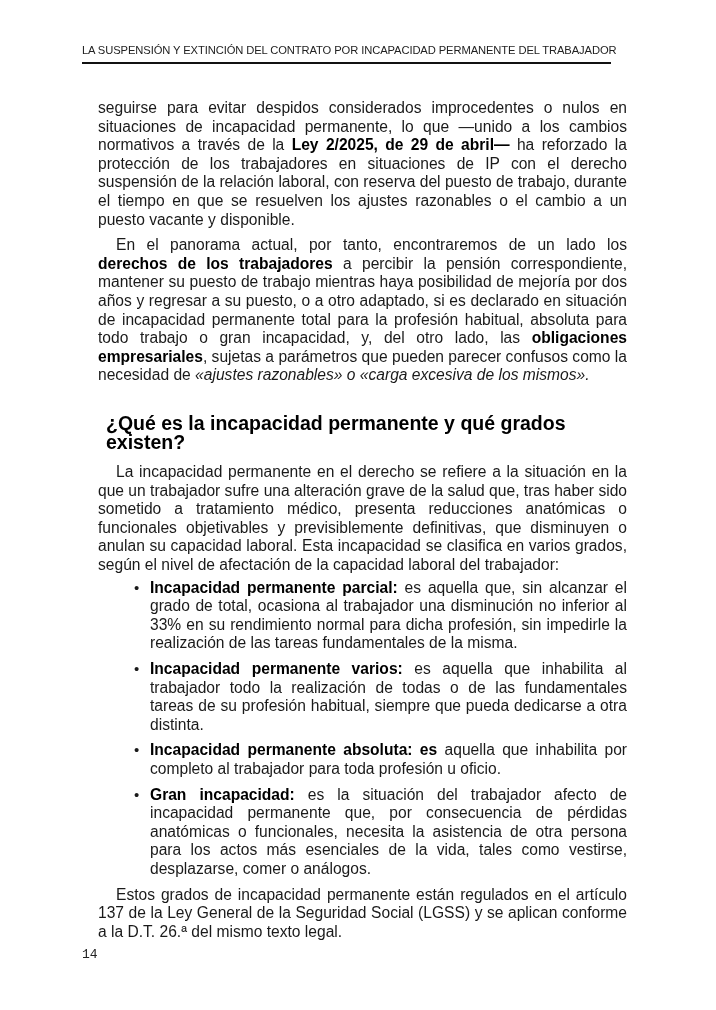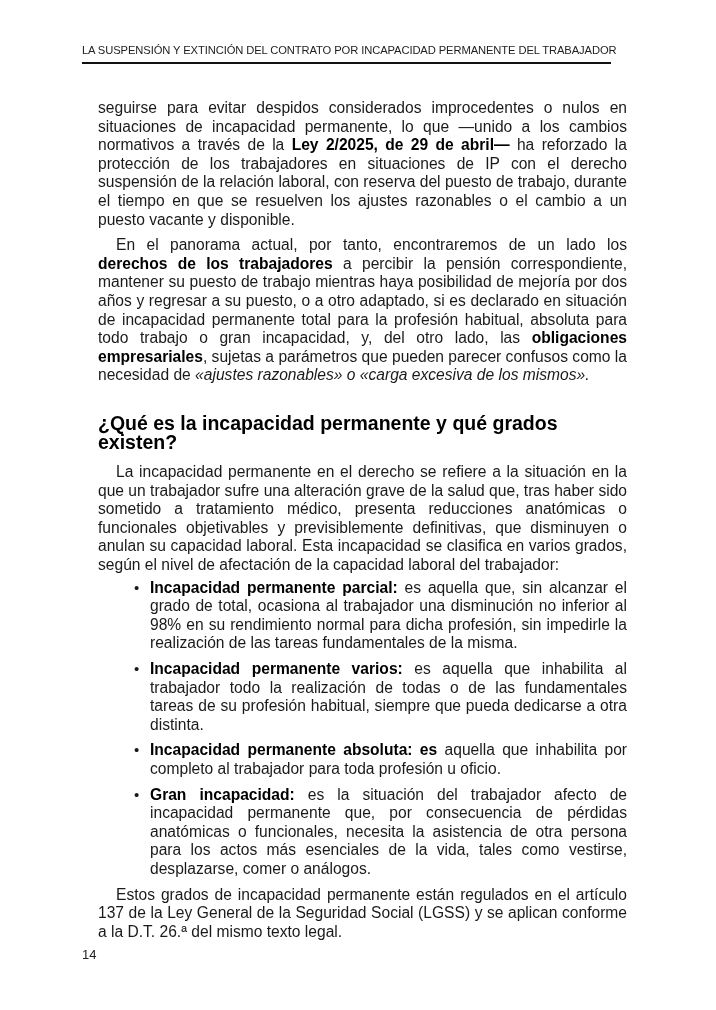--- a/index.html
+++ b/index.html
@@ -7,46 +7,46 @@
          font-family: "Liberation Sans", sans-serif; color: #1a1a1a; }
   .page { position: absolute; left: 82px; top: 0; width: 529px; }
   .running-head { position: absolute; top: 44px; left: 0; width: 422px;
                   font-size: 11.2px; letter-spacing: -0.1px; color: #222; white-space: nowrap; }
   .head-rule { position: absolute; top: 62px; left: 0; width: 529px; height: 2px; background: #111; }
   .body-text { position: absolute; top: 99px; left: 16px; width: 529px; font-size: 15.6px; line-height: 18.6px; }
   p { margin: 0; text-align: justify; }
   p.indent { text-indent: 18px; }
   .gap { margin-top: 7px; }
   b { font-weight: bold; color: #000; }
-  h2 { margin: 0; font-weight: bold; color: #000; }
+  h2 { margin: 8px; font-weight: bold; color: #000; }
   h2.section-1 { font-size: 19.5px; margin-top: 29px; margin-bottom: 12px; text-align: left; }
   ul.grades { list-style: none; margin: 4px 0 0 0; padding: 0 0 0 52px; }
   ul.grades li { position: relative; text-align: justify; margin-bottom: 7px; }
   ul.grades li .bullet { position: absolute; left: -16px; top: 0; font-size: 15px; }
-  .page-number { position: absolute; top: 947px; left: 0; font-size: 13px; color: #222; }
+  .page-number { position: absolute; top: 947px; left: 0; font-size: 13px; color: #222; font-family: Liberation Mono, monospace; }
 </style>
 </head>
 <body>
 
 <div class="page">
   <div class="running-head">LA SUSPENSIÓN Y EXTINCIÓN DEL CONTRATO POR INCAPACIDAD PERMANENTE DEL TRABAJADOR</div>
   <div class="head-rule"></div>
 
   <div class="body-text">
     <p><span>seguirse para evitar despidos considerados improcedentes o nulos en situaciones de incapacidad permanente, lo que —unido a los cambios normativos a través de la </span><b>Ley 2/2025, de 29 de abril—</b><span>  ha reforzado la protección de los trabajadores en situaciones de IP con el derecho suspensión de la relación laboral, con reserva del puesto de trabajo, durante el tiempo en que se resuelven los ajustes razonables o el cambio a un puesto vacante y disponible.</span></p>
 
     <p class="indent gap"><span>En el panorama actual, por tanto, encontraremos de un lado los </span><b>derechos de los trabajadores</b><span> a percibir la pensión correspondiente, mantener su puesto de trabajo mientras haya posibilidad de mejoría por dos años y regresar a su puesto, o a otro adaptado, si es declarado en situación de incapacidad permanente total para la profesión habitual, absoluta para todo trabajo o gran incapacidad, y, del otro lado, las </span><b>obligaciones empresariales</b><span>, sujetas a parámetros que pueden parecer confusos como la necesidad de </span><i>«ajustes razonables» o «carga excesiva de los mismos».</i></p>
 
 
     <h2 class="section-1">¿Qué es la incapacidad permanente y qué grados existen?</h2>
 
     <p class="indent">La incapacidad permanente en el derecho se refiere a la situación en la que un trabajador sufre una alteración grave de la salud que, tras haber sido sometido a tratamiento médico, presenta reducciones anatómicas o funcionales objetivables y previsiblemente definitivas, que disminuyen o anulan su capacidad laboral. Esta incapacidad se clasifica en varios grados, según el nivel de afectación de la capacidad laboral del trabajador:</p>
 
     <ul class="grades">
-      <li><span class="bullet">•</span><b>Incapacidad permanente parcial:</b><span> es aquella que, sin alcanzar el grado de total, ocasiona al trabajador una disminución no inferior al 98% en su rendimiento normal para dicha profesión, sin impedirle la realización de las tareas fundamentales de la misma.</span></li>
+      <li><span class="bullet">•</span><b>Incapacidad permanente parcial:</b><span> es aquella que, sin alcanzar el grado de total, ocasiona al trabajador una disminución no inferior al 33% en su rendimiento normal para dicha profesión, sin impedirle la realización de las tareas fundamentales de la misma.</span></li>
       <li><span class="bullet">•</span><b>Incapacidad permanente varios:</b><span> es aquella que inhabilita al trabajador todo la realización de todas o de las fundamentales tareas de su profesión habitual, siempre que pueda dedicarse a otra distinta.</span></li>
       <li><span class="bullet">•</span><b>Incapacidad permanente absoluta: es</b><span> aquella que inhabilita por completo al trabajador para toda profesión u oficio.</span></li>
       <li><span class="bullet">•</span><b>Gran incapacidad:</b><span> es la situación del trabajador afecto de incapacidad permanente que, por consecuencia de pérdidas anatómicas o funcionales, necesita la asistencia de otra persona para los actos más esenciales de la vida, tales como vestirse, desplazarse, comer o análogos.</span></li>
     </ul>
 
     <p class="indent">Estos grados de incapacidad permanente están regulados en el artículo 137 de la Ley General de la Seguridad Social (LGSS) y se aplican conforme a la D.T. 26.ª del mismo texto legal.</p>
 
   </div>
 
   <div class="page-number">14</div>

